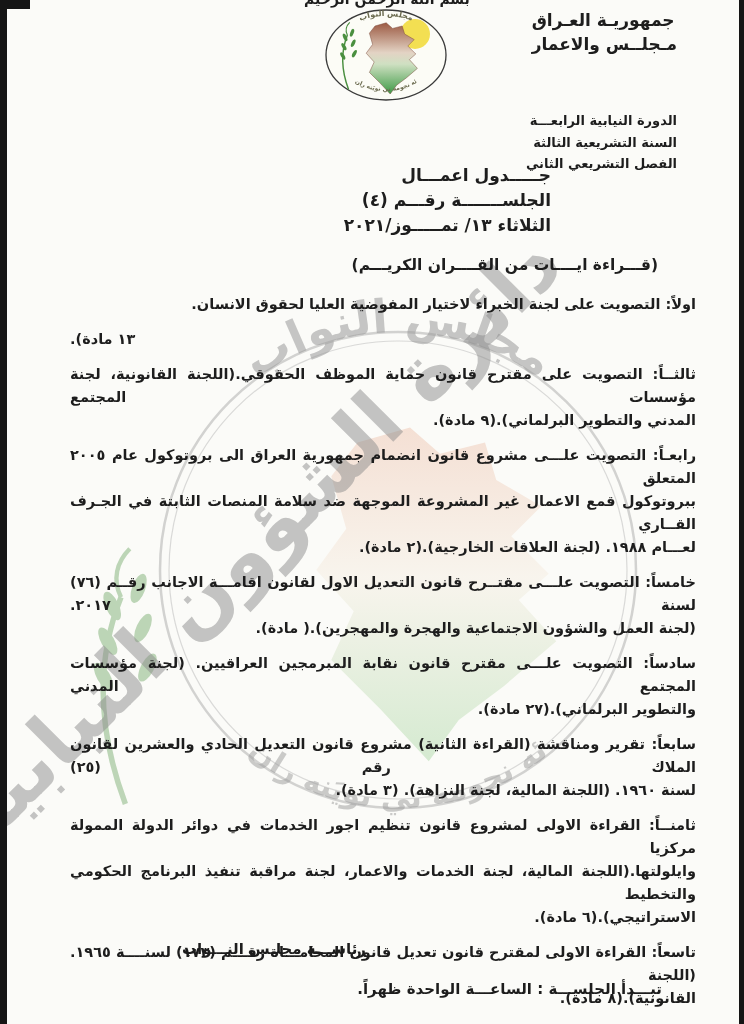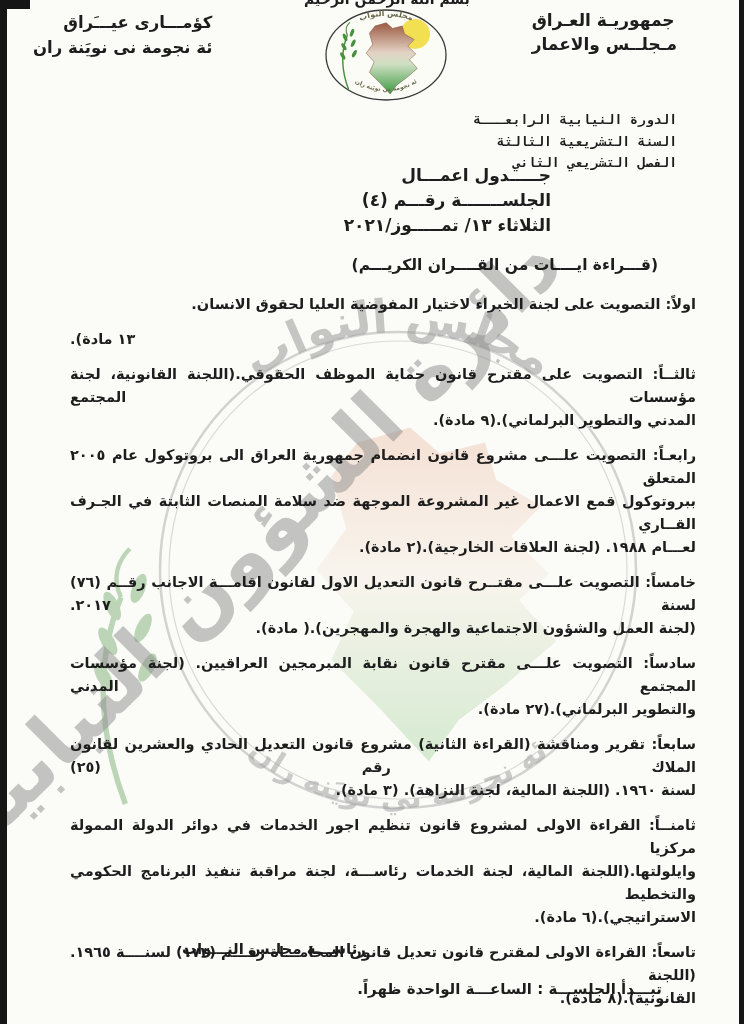--- a/index.html
+++ b/index.html
@@ -11,21 +11,21 @@
   .edge{position:absolute;top:0;bottom:0;background:#151515;z-index:9;}
   .edge.l{left:0;width:7px;}
   .edge.r{right:0;width:5px;}
   .corner-notch{position:absolute;top:0;left:0;width:30px;height:9px;background:#151515;z-index:9;}
   .wm{position:absolute;left:0;top:0;z-index:1;pointer-events:none;}
   .layer{position:absolute;z-index:2;}
   .bismillah{top:-9px;left:287px;width:200px;text-align:center;font-size:14px;}
   .hdr-right{top:8px;right:67px;text-align:left;font-size:17px;line-height:24px;}
   .hdr-left{top:10px;left:33px;text-align:right;font-size:16.5px;line-height:25px;}
   .emblem-box{top:8px;left:322px;width:128px;height:94px;}
-  .session{top:110px;right:67px;text-align:right;font-size:13px;line-height:21.5px;font-family:Liberation Mono, monospace;}
+  .session{top:110px;right:67px;text-align:right;font-size:13px;line-height:21.5px;}
   .doc-title{top:163px;right:193px;width:272px;font-size:17px;line-height:25px;}
   .opening{top:256px;right:86px;text-align:right;font-size:15.5px;}
   .agenda{top:293px;right:48px;left:52px;}
   .item{margin-bottom:12px;}
   .ln{font-size:14.5px;line-height:23px;margin-left:18px;}
   .ln-f{text-align:justify;text-align-last:justify;}
   .ln-c{text-align:right;}
   .ln-r{text-align:right;}
   .ln-l{text-align:left;}
   .signature{top:940px;right:378px;font-size:15px;text-align:right;}
@@ -86,24 +86,20 @@
   <div class="edge r"></div>
   <div class="corner-notch"></div>
 
   <div class="layer bismillah">بسم الله الرحمن الرحيم</div>
 
   <div class="layer hdr-right">
     <div>جمهوريـة العـراق</div>
     <div>مـجلــس والاعمار</div>
   </div>
 
-  <div class="layer hdr-left">
-    <div>كؤمـــارى عيـــَراق</div>
-    <div>ئة نجومة نى نويَنة ران</div>
-  </div>
 
   <div class="layer emblem-box">
     <svg width="128" height="94" viewBox="0 0 128 94">
       <ellipse cx="64" cy="47" rx="60" ry="45" fill="#fcfcf6" stroke="#3a3a3a" stroke-width="1.3"></ellipse>
       <circle cx="93" cy="26" r="15" fill="#f3df52"></circle>
       <use href="#iraq" xlink:href="#iraq" transform="translate(29,10) scale(0.8)" fill="url(#mapGrad)" stroke="#7a4a3a" stroke-width="0.6"></use>
       <use href="#wheat" xlink:href="#wheat" transform="translate(8,12) scale(0.58)"></use>
       <text font-size="8" fill="#6b6b4f">
         <textPath href="#logoTopArc" xlink:href="#logoTopArc" startOffset="50%" text-anchor="middle">مجلس النواب</textPath>
       </text>
@@ -150,21 +146,21 @@
       <div class="item">
         <div class="ln ln-f"><span>سادساً: </span>التصويت علـــى مقترح قانون نقابة المبرمجين العراقيين. (لجنة مؤسسات المجتمع المدني</div>
         <div class="ln ln-c">والتطوير البرلماني).(٢٧ مادة).</div>
       </div>
       <div class="item">
         <div class="ln ln-f"><span>سابعاً: </span>تقرير ومناقشة (القراءة الثانية) مشروع قانون التعديل الحادي والعشرين لقانون الملاك رقم (٢٥)</div>
         <div class="ln ln-c">لسنة ١٩٦٠. (اللجنة المالية، لجنة النزاهة). (٣ مادة).</div>
       </div>
       <div class="item">
         <div class="ln ln-f"><span>ثامنــاً: </span>القراءة الاولى لمشروع قانون تنظيم اجور الخدمات في دوائر الدولة الممولة مركزيا</div>
-        <div class="ln ln-f">وايلولتها.(اللجنة المالية، لجنة الخدمات رئاســـة، لجنة مراقبة تنفيذ البرنامج الحكومي والتخطيط</div>
+        <div class="ln ln-f">وايلولتها.(اللجنة المالية، لجنة الخدمات والاعمار، لجنة مراقبة تنفيذ البرنامج الحكومي والتخطيط</div>
         <div class="ln ln-c">الاستراتيجي).(٦ مادة).</div>
       </div>
       <div class="item">
         <div class="ln ln-f"><span>تاسعاً: </span>القراءة الاولى لمقترح قانون تعديل قانون المحامـــاة رقـــم (١٧٣) لسنــــة ١٩٦٥.(اللجنة</div>
         <div class="ln ln-c">القانونية).(٨ مادة).</div>
       </div>
     </div>
 
   <div class="layer signature">رئاســـة مجلـس النـــواب</div>
   <div class="layer start-time">تبـــدأ الجلســـة : الساعـــة الواحدة ظهراً.</div>

